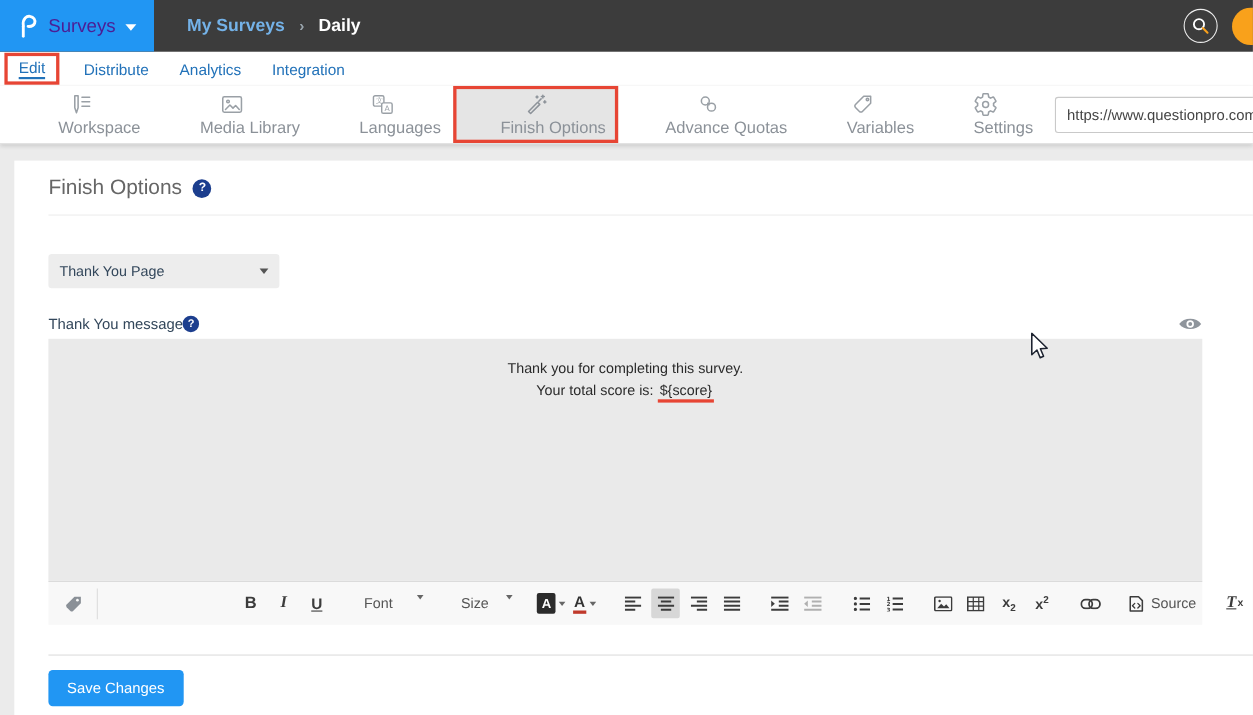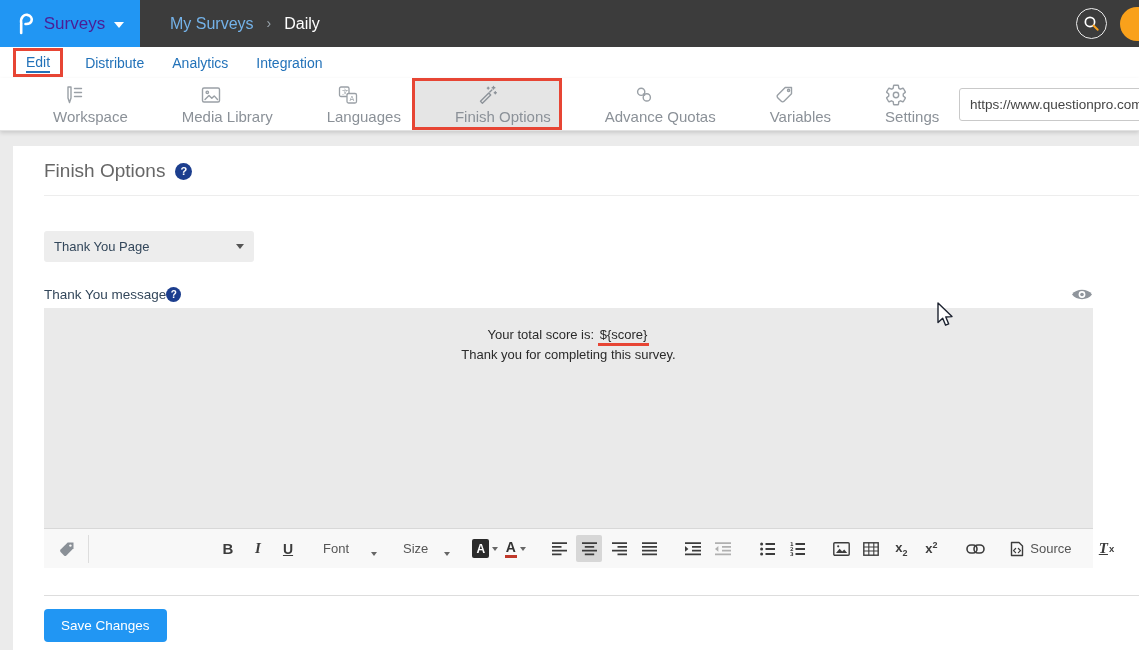--- a/index.html
+++ b/index.html
@@ -4,30 +4,30 @@
 <style>
   * { margin:0; padding:0; box-sizing:border-box; }
   html,body { width:1139px; height:650px; overflow:hidden;
     font-family:"Liberation Sans","DejaVu Sans",sans-serif; background:#ebebeb; }
 
   
   .navbar { height:47px; background:#3c3c3c; display:flex; align-items:center; overflow:hidden; position:relative; }
   .brand { width:140px; height:47px; background:#2196f3; display:flex; align-items:center; justify-content:center; gap:9px; cursor:pointer; flex:0 0 auto; }
   .brand-label { color:#4c1d95; font-size:17px; }
   .caret-down { width:0; height:0; border-left:5px solid transparent; border-right:5px solid transparent; border-top:6px solid #fff; margin-top:2px; }
-  .breadcrumb { display:flex; align-items:flex-start; margin-left:30px; font-size:16px; gap:13px; }
+  .breadcrumb { display:flex; align-items:flex-start; margin-left:30px; font-size:16px; gap:13px;font-weight:bold; }
   .crumb-parent { color:#74b2e8; cursor:pointer; }
   .crumb-sep { color:#9aa5ad; font-size:14px; }
   .crumb-current { color:#fff; }
   .nav-right { margin-left:auto; display:flex; align-items:center; }
   .search-btn { width:31px; height:31px; border:1.5px solid #ececec; border-radius:50%; display:flex; align-items:center; justify-content:center; cursor:pointer; }
   .upgrade-btn { margin-left:13px; margin-right:-48px; background:#f9a11b; border:none; border-radius:17px; padding:9px 24px; color:#fff; font-size:14px; font-weight:700; cursor:pointer; white-space:nowrap; }
 
   
-  .tabs-row { height:31px; background:#fff; display:flex; align-items:center; padding-left:13px; }
+  .tabs-row { height:31px; background:#fff; display:flex; align-items:center; padding-left:4px; }
   .tab { color:#2272b9; font-size:14px; cursor:pointer; }
   .tab-edit-box { border:3px solid #e74534; padding:2px 10px 3px 10px; margin-right:8px; }
   .tab-active { border-bottom:2px solid #2272b9; padding-bottom:1px; }
   .tab-plain { margin-left:28px; }
 
   
   .ribbon { height:53px; background:#fff; display:flex; align-items:stretch; padding-left:10px; border-bottom:1px solid #e2e2e2; box-shadow:0 2px 4px rgba(0,0,0,.14); position:relative; overflow:hidden; }
   .ribbon-item { border:3px solid transparent; display:flex; flex-direction:column; align-items:center; justify-content:center; padding:2px 8px; min-width:84px; cursor:pointer; }
   .ribbon-item.active { background:#e5e5e5; }
   .ribbon-item.annotated { border-color:#e74534; }
@@ -59,21 +59,21 @@
   .editor-toolbar { height:40px; background:#f8f8f8; border-top:1px solid #d8d8d8; display:flex; align-items:center; padding:0 8px; }
   .tb-btn { min-width:26px; height:27px; display:flex; align-items:center; justify-content:center; border-radius:2px; cursor:pointer; color:#3c3c3c; margin:0 2px; }
   .tb-btn.active { background:#d7d7d7; }
   .tb-btn.disabled { opacity:.38; cursor:default; }
   .tb-sep { width:1px; height:28px; background:#ddd; margin:0 6px; flex:0 0 auto; }
   .tb-gap { width:118px; flex:0 0 auto; }
   .tb-group-gap { width:14px; flex:0 0 auto; }
   .bold-glyph { font-weight:700; font-size:15px; }
   .italic-glyph { font-family:"Liberation Serif",serif; font-style:italic; font-weight:700; font-size:15px; }
   .underline-glyph { font-size:14px; font-weight:700; text-decoration:underline; }
-  .tb-dd { display:flex; align-items:flex-end; gap:22px; font-size:13px; color:#555; padding:0 6px; cursor:pointer; }
+  .tb-dd { display:flex; align-items:flex-start; gap:22px; font-size:13px; color:#555; padding:0 6px; cursor:pointer;margin-left:8px; }
   .tb-dd .mini-caret { border-left:3.5px solid transparent; border-right:3.5px solid transparent; border-top:4.5px solid #666; width:0; height:0; }
   .mini-caret2 { border-left:3.5px solid transparent; border-right:3.5px solid transparent; border-top:4.5px solid #666; width:0; height:0; margin-left:3px; }
   .bgcolor-chip { width:19px; height:19px; background:#2b2b2b; border-radius:2px; color:#fff; font-size:12px; font-weight:700; display:flex; align-items:center; justify-content:center; }
   .txtcolor-chip { font-size:14px; font-weight:700; color:#333; border-bottom:3px solid #c0392b; line-height:15px; padding:0 1px; }
   .subsup { font-size:13px; font-weight:700; }
   .subsup sub,.subsup sup { font-size:9px; }
   .source-label { font-size:13px; color:#555; margin-left:6px; }
   .removefmt { font-family:"Liberation Serif",serif; font-style:italic; font-weight:700; font-size:15px; text-decoration:underline; }
   .removefmt-x { font-size:9.5px; font-weight:700; margin-left:1px; vertical-align:-3px; }
 
@@ -222,22 +222,22 @@
         <svg width="22" height="15" viewBox="0 0 22 15">
           <path d="M1 7.5 C5.2 1.3 16.8 1.3 21 7.5 C16.8 13.7 5.2 13.7 1 7.5 z" fill="#8f959c"></path>
           <circle cx="11" cy="7.5" r="3.4" fill="#fff"></circle>
           <circle cx="11" cy="7.5" r="1.8" fill="#8f959c"></circle>
         </svg>
       </span>
     </div>
 
     <div class="editor">
       <div class="editor-content">
+        <div>Thank you for completing this survey.</div>
         <div><span>Your total score is: </span><span class="score-var">${score}</span></div>
-        <div>Thank you for completing this survey.</div>
       </div>
 
       <div class="editor-toolbar">
         <span class="tb-btn">
           <svg width="18" height="18" viewBox="0 0 18 18">
             <path d="M15.5 2.5 h-5.8 L2.6 9.6 a1.7 1.7 0 0 0 0 2.4 l3.4 3.4 a1.7 1.7 0 0 0 2.4 0 l7.1-7.1 z" fill="#8a9097"></path>
             <circle cx="12.4" cy="5.6" r="1.2" fill="#f8f8f8"></circle>
           </svg>
         </span>
         <span class="tb-sep"></span>

